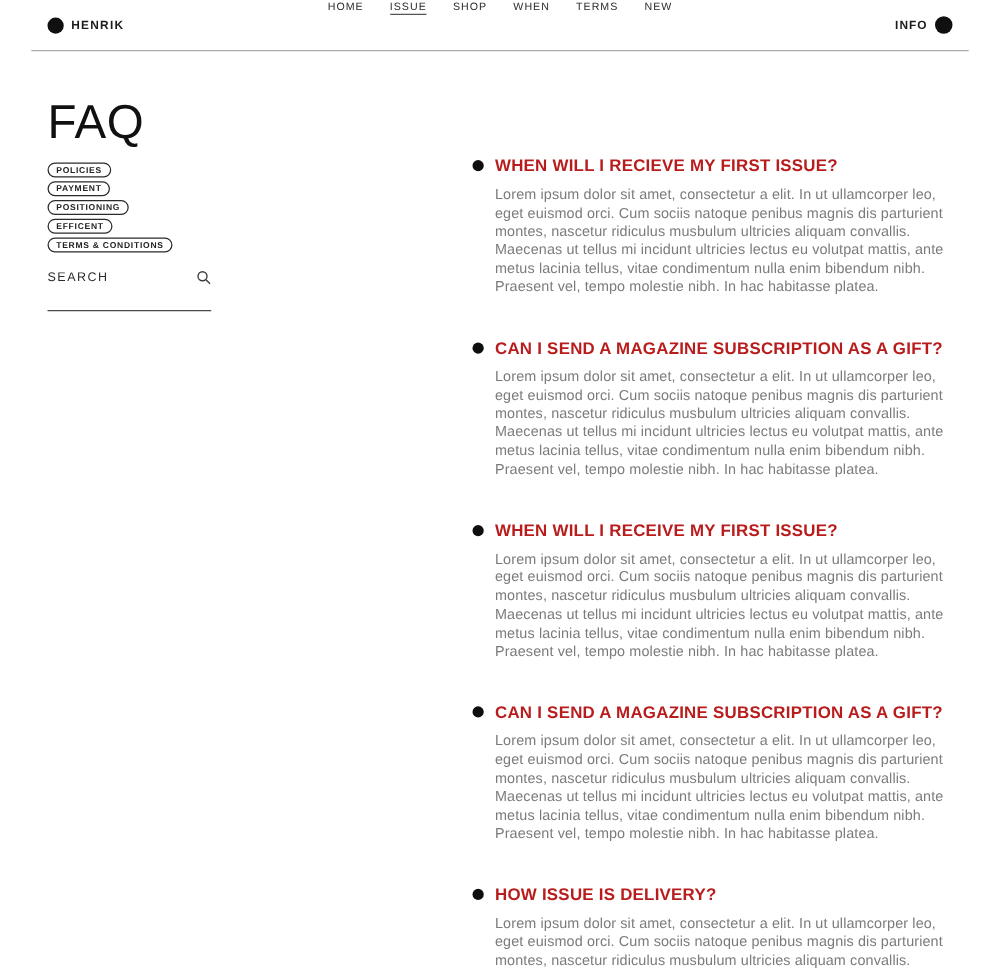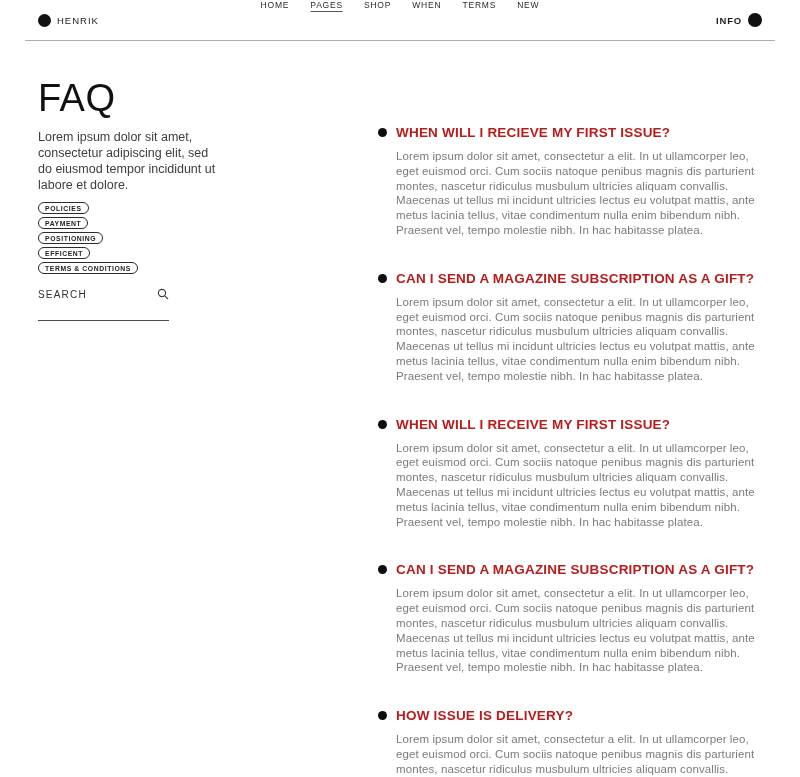--- a/index.html
+++ b/index.html
@@ -23,21 +23,21 @@
     justify-content: space-between;
     padding: 0 13px;
     position: relative;
   }
   .brand { display: flex; align-items: center; gap: 6px; cursor: pointer; }
   .brand-dot {
     width: 13px; height: 13px; border-radius: 50%;
     background: #101010;
   }
   .brand-name {
-    font-size: 9.5px; font-weight: normal; letter-spacing: 1px; color: #1c1c1c;
+    font-size: 9.5px; font-weight: bold; letter-spacing: 1px; color: #1c1c1c;
   }
   .nav {
     position: absolute; left: 50%; top: 0; height: 100%;
     transform: translateX(-50%);
     display: flex; align-items: flex-start; gap: 21px;
   }
   .nav-item {
     font-size: 8.5px; letter-spacing: 0.8px; color: #2a2a2a;
     cursor: pointer; padding-bottom: 1px;
   }
@@ -115,42 +115,41 @@
 <header class="header">
   <div class="brand">
     <span class="brand-dot"></span>
     <span class="brand-name">HENRIK</span>
   </div>
 
   <nav class="nav">
 
       <span class="nav-item">HOME</span>
 
-      <span class="nav-item active">PAGES</span>
+      <span class="nav-item active">ISSUE</span>
 
       <span class="nav-item">SHOP</span>
 
       <span class="nav-item">WHEN</span>
 
       <span class="nav-item">TERMS</span>
 
       <span class="nav-item">NEW</span>
     </nav>
 
   <div class="info">
     <span class="info-label">INFO</span>
     <span class="info-dot"></span>
   </div>
 </header>
 
 <main class="main">
 
   <aside class="side-col">
     <h1 class="page-title">FAQ</h1>
-    <p class="intro">Lorem ipsum dolor sit amet, consectetur adipiscing elit, sed do eiusmod tempor incididunt ut labore et dolore.</p>
 
     <div class="tags">
 
         <button class="tag">POLICIES</button>
 
         <button class="tag">PAYMENT</button>
 
         <button class="tag">POSITIONING</button>
 
         <button class="tag">EFFICENT</button>

